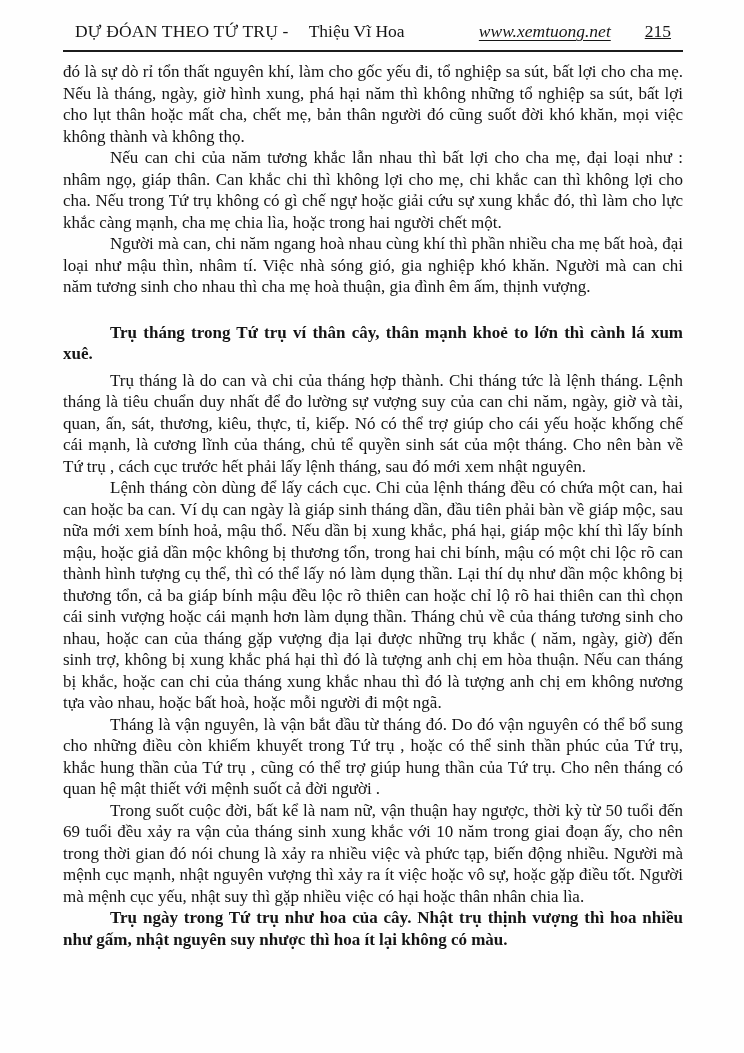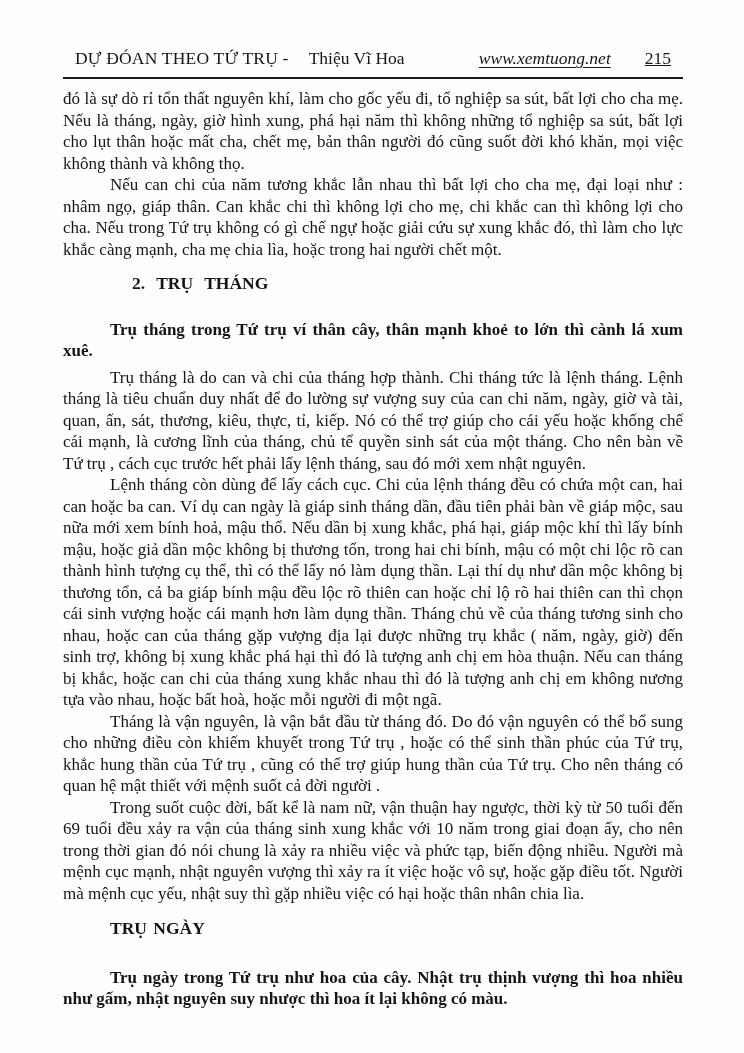--- a/index.html
+++ b/index.html
@@ -20,21 +20,21 @@
   }
   .content {
     position: absolute;
     left: 63px;
     top: 0;
     width: 620px;
   }
   .header {
     display: flex;
     align-items: baseline;
-    padding-top: 48px;
+    padding-top: 21px;
     font-size: 17.5px;
     line-height: 20px;
     white-space: nowrap;
   }
   .h-title {
     margin-left: 12px;
     letter-spacing: 0.2px;
   }
   .h-author {
     margin-left: 20px;
@@ -104,26 +104,25 @@
       <span class="h-author">Thiệu Vĩ  Hoa</span>
       <span class="h-url">www.xemtuong.net</span>
       <span class="h-page">215</span>
     </div>
 
     <div class="rule"></div>
 
     <div class="bodytext">
       <p class="para noindent">đó là sự dò rỉ tổn thất nguyên khí, làm cho gốc yếu đi, tổ nghiệp sa sút, bất lợi cho cha mẹ. Nếu là tháng, ngày, giờ hình xung, phá hại năm thì không những tổ nghiệp sa sút, bất lợi cho lụt thân hoặc mất cha, chết mẹ, bản thân người đó cũng suốt đời khó khăn, mọi việc không thành và không thọ.</p>
       <p class="para">Nếu can chi của năm tương khắc lẫn nhau thì bất lợi cho cha mẹ, đại loại như : nhâm ngọ, giáp thân. Can khắc chi thì không lợi cho mẹ, chi khắc can thì không lợi cho cha. Nếu trong Tứ trụ không có gì chế ngự hoặc giải cứu sự xung khắc đó, thì làm cho lực khắc càng mạnh, cha mẹ chia lìa, hoặc trong hai người chết một.</p>
+      <p class="para">Người mà can, chi năm ngang hoà nhau cùng khí thì phần nhiều cha mẹ bất hoà, đại loại như mậu thìn, nhâm tí. Việc nhà sóng gió, gia nghiệp khó khăn. Người mà can chi năm tương sinh cho nhau thì cha mẹ hoà thuận, gia đình êm ấm, thịnh vượng.</p>
 
-      <p class="heading h-month">2.  TRỤ  THÁNG</p>
       <p class="para bold lead-month">Trụ tháng trong Tứ trụ ví thân cây, thân mạnh khoẻ to lớn thì cành lá xum xuê.</p>
       <p class="para">Trụ tháng là do can và chi của tháng hợp thành. Chi tháng tức là lệnh tháng. Lệnh tháng là tiêu chuẩn duy nhất để đo lường sự vượng suy của can chi năm, ngày, giờ và tài, quan, ấn, sát, thương, kiêu, thực, tỉ, kiếp. Nó có thể trợ giúp cho cái yếu hoặc khống chế cái mạnh, là cương lĩnh của tháng, chủ tể quyền sinh sát của một tháng. Cho nên bàn về Tứ trụ , cách cục trước hết phải lấy lệnh tháng, sau đó mới xem nhật nguyên.</p>
       <p class="para">Lệnh tháng còn dùng để lấy cách cục. Chi của lệnh tháng đều có chứa một can, hai can hoặc ba can. Ví dụ can ngày là giáp sinh tháng dần, đầu tiên phải bàn về giáp mộc, sau nữa mới xem bính hoả, mậu thổ. Nếu dần bị xung khắc, phá hại, giáp mộc khí thì lấy bính mậu, hoặc giả dần mộc không bị thương tổn, trong hai chi bính, mậu có một chi lộc rõ can thành hình tượng cụ thể, thì có thể lấy nó làm dụng thần. Lại thí dụ như dần mộc không bị thương tổn, cả ba giáp bính mậu đều lộc rõ thiên can hoặc chỉ lộ rõ hai thiên can  thì chọn cái sinh vượng hoặc cái mạnh hơn làm dụng thần. Tháng chủ về của tháng tương sinh cho nhau, hoặc can của tháng gặp vượng địa lại được  những trụ khắc ( năm, ngày, giờ) đến sinh trợ, không bị xung khắc phá hại thì đó là tượng anh chị em hòa thuận. Nếu can tháng bị khắc, hoặc can chi của tháng xung khắc nhau thì đó là tượng anh chị em không nương tựa vào nhau, hoặc bất hoà, hoặc mỗi người đi một ngã.</p>
       <p class="para">Tháng là vận nguyên, là vận bắt đầu từ tháng đó. Do đó vận nguyên có thể bổ sung cho những điều còn khiếm khuyết trong Tứ trụ , hoặc có thể sinh thần phúc của Tứ trụ, khắc hung thần của Tứ trụ , cũng có thể trợ giúp hung thần của Tứ trụ. Cho nên tháng có quan hệ mật thiết với mệnh suốt cả đời người .</p>
       <p class="para">Trong suốt cuộc đời, bất kể là nam nữ, vận thuận hay ngược, thời kỳ từ 50 tuổi đến 69 tuổi đều xảy ra vận của tháng sinh xung khắc với 10 năm trong giai đoạn ấy, cho nên trong thời gian đó nói chung là xảy ra nhiều việc và phức tạp, biến động nhiều. Người mà mệnh cục mạnh, nhật nguyên vượng thì xảy ra ít việc hoặc vô sự, hoặc gặp điều tốt. Người mà mệnh cục yếu, nhật suy thì gặp nhiều việc có hại hoặc thân nhân chia lìa.</p>
 
-      <p class="heading h-day">TRỤ NGÀY</p>
       <p class="para bold">Trụ ngày trong Tứ trụ như hoa của cây. Nhật trụ thịnh vượng thì hoa nhiều như gấm, nhật nguyên suy  nhược thì hoa ít lại không có màu.</p>
     </div>
 
   </div>
 </div>
 
 </body></html>

